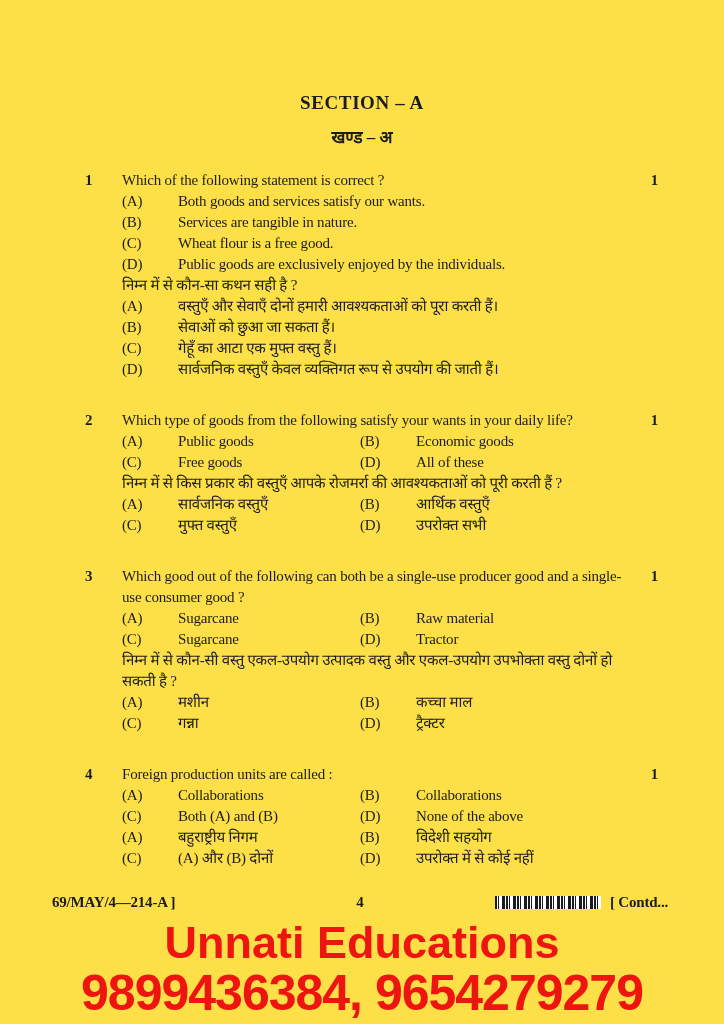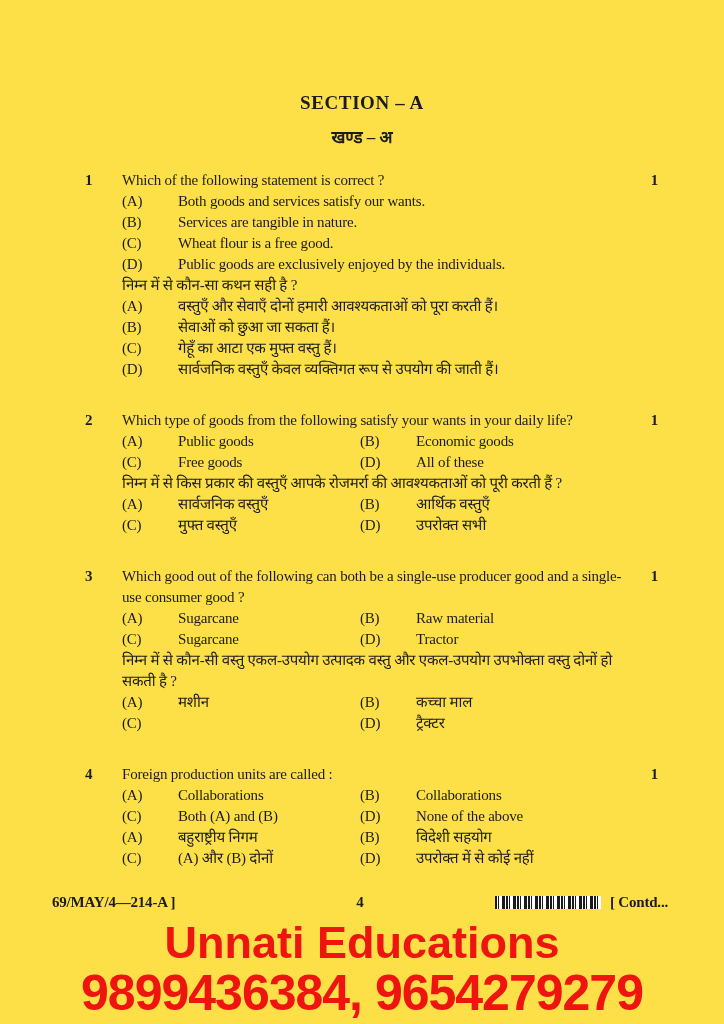--- a/index.html
+++ b/index.html
@@ -193,20 +193,21 @@
           <div class="opt">
             <span class="opt-label">(A)</span>
             <span class="opt-text">मशीन</span>
           </div>
           <div class="opt">
             <span class="opt-label">(B)</span>
             <span class="opt-text">कच्चा माल</span>
           </div>
           <div class="opt">
             <span class="opt-label">(C)</span>
+            <span class="opt-text">गन्ना</span>
           </div>
           <div class="opt">
             <span class="opt-label">(D)</span>
             <span class="opt-text">ट्रैक्टर</span>
           </div>
         </div>
       </div>
       <div class="q-marks">1</div>
     </div>
 

